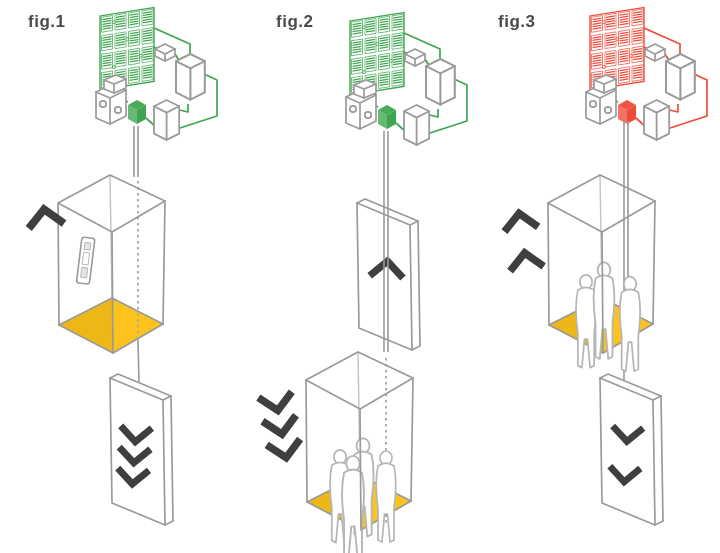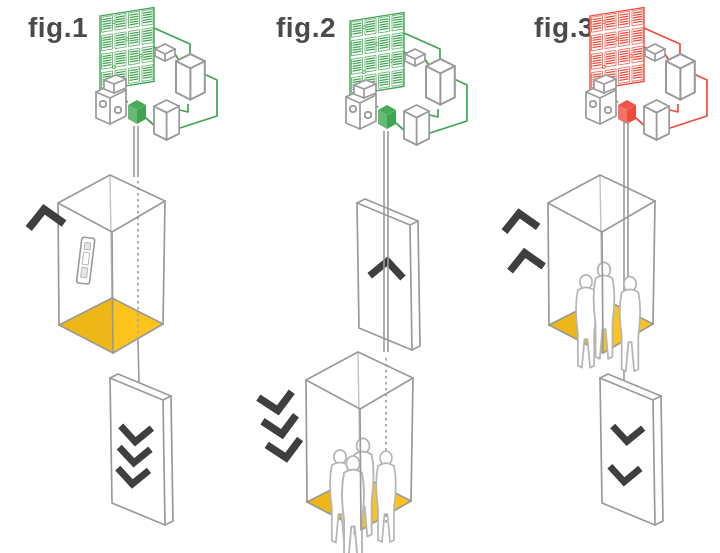--- a/index.html
+++ b/index.html
@@ -1,20 +1,20 @@
 <!DOCTYPE html>
 <html style="--green: #3fa550; --red: #ee4c3a; --yellow: #fbc31b; --ink: #3f3f3f; --outline: #9a9a9a; --sketch: #b6b6b6; --label: #4a4a4a; --background: #ffffff;"><head>
 <meta charset="utf-8">
 <style>
   html,body{margin:0;padding:0;background:#fff;}
   .stage{position:relative;width:720px;height:553px;background:var(--background,#fff);
          font-family:"Liberation Sans",sans-serif;overflow:hidden;}
-  .fig-label{position:absolute;top:12px;font-weight:bold;font-size:28px;
+  .fig-label{position:absolute;top:12px;font-weight:bold;font-size:17px;
              color:var(--label,#4a4a4a);letter-spacing:.5px;}
-  #lbl1{left:28px}#lbl2{left:276px}#lbl3{left:534px}
+  #lbl1{left:28px}#lbl2{left:276px}#lbl3{left:498px}
   svg.scene{position:absolute;left:0;top:0;}
   .gray{stroke:#9a9a9a;fill:none;stroke-width:1.7;stroke-linejoin:round;stroke-linecap:round;}
   .grayfill{stroke:#9a9a9a;fill:#fff;stroke-width:1.7;stroke-linejoin:round;}
   .lite{stroke:#c3c3c3;fill:none;stroke-width:1.4;}
   .wire{stroke:currentColor;fill:none;stroke-width:1.7;stroke-linejoin:round;}
   .board-bg{fill:#fff;stroke:currentColor;stroke-width:1.4;}
   .mod-frame{fill:#fff;stroke:currentColor;stroke-width:.7;}
   .mod-stripes{stroke:currentColor;stroke-width:1.25;fill:none;}
   .pad{fill:#fff;stroke:currentColor;stroke-width:.8;}
   .cube-top{fill:currentColor;opacity:.95;}

